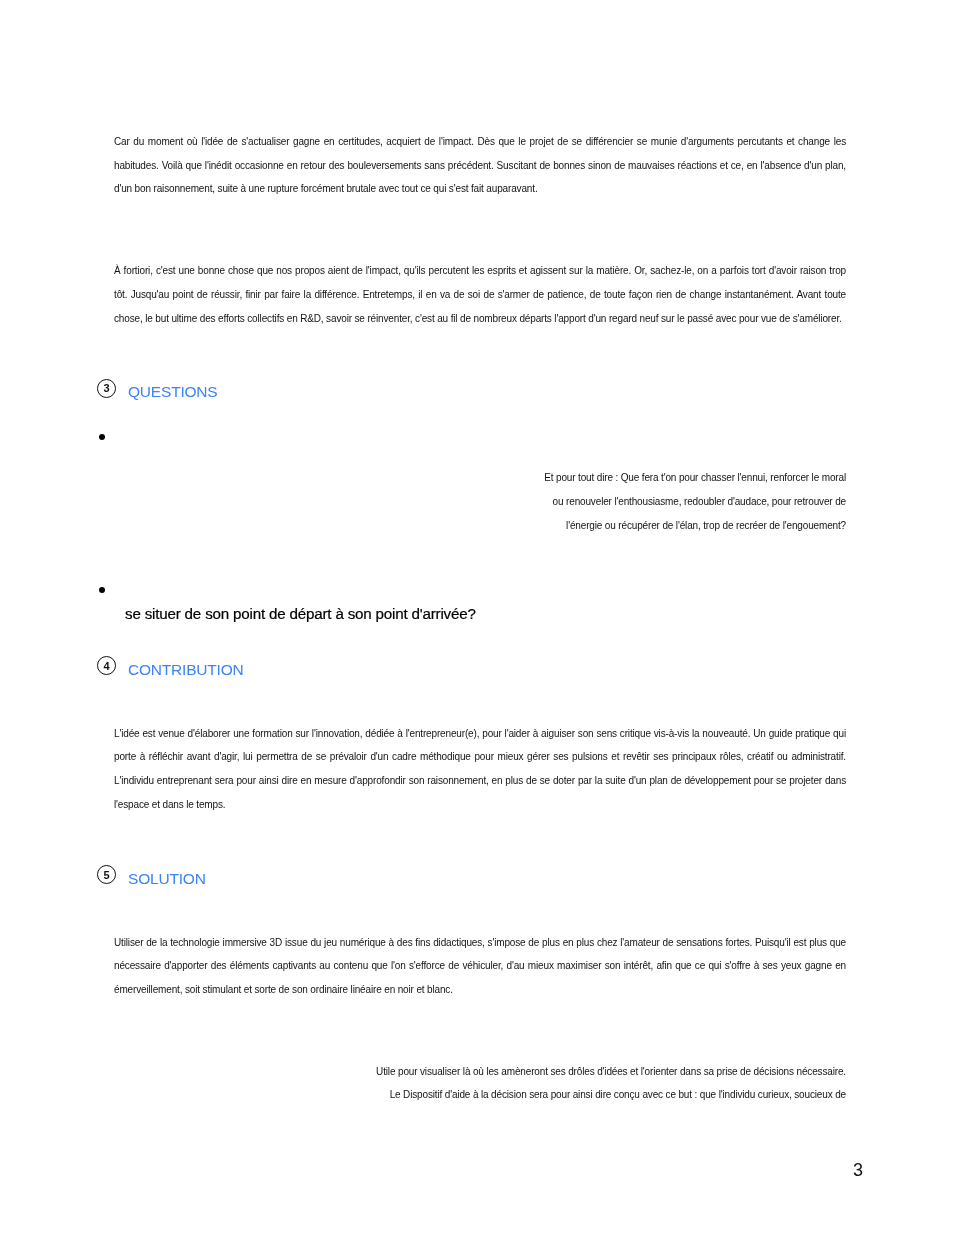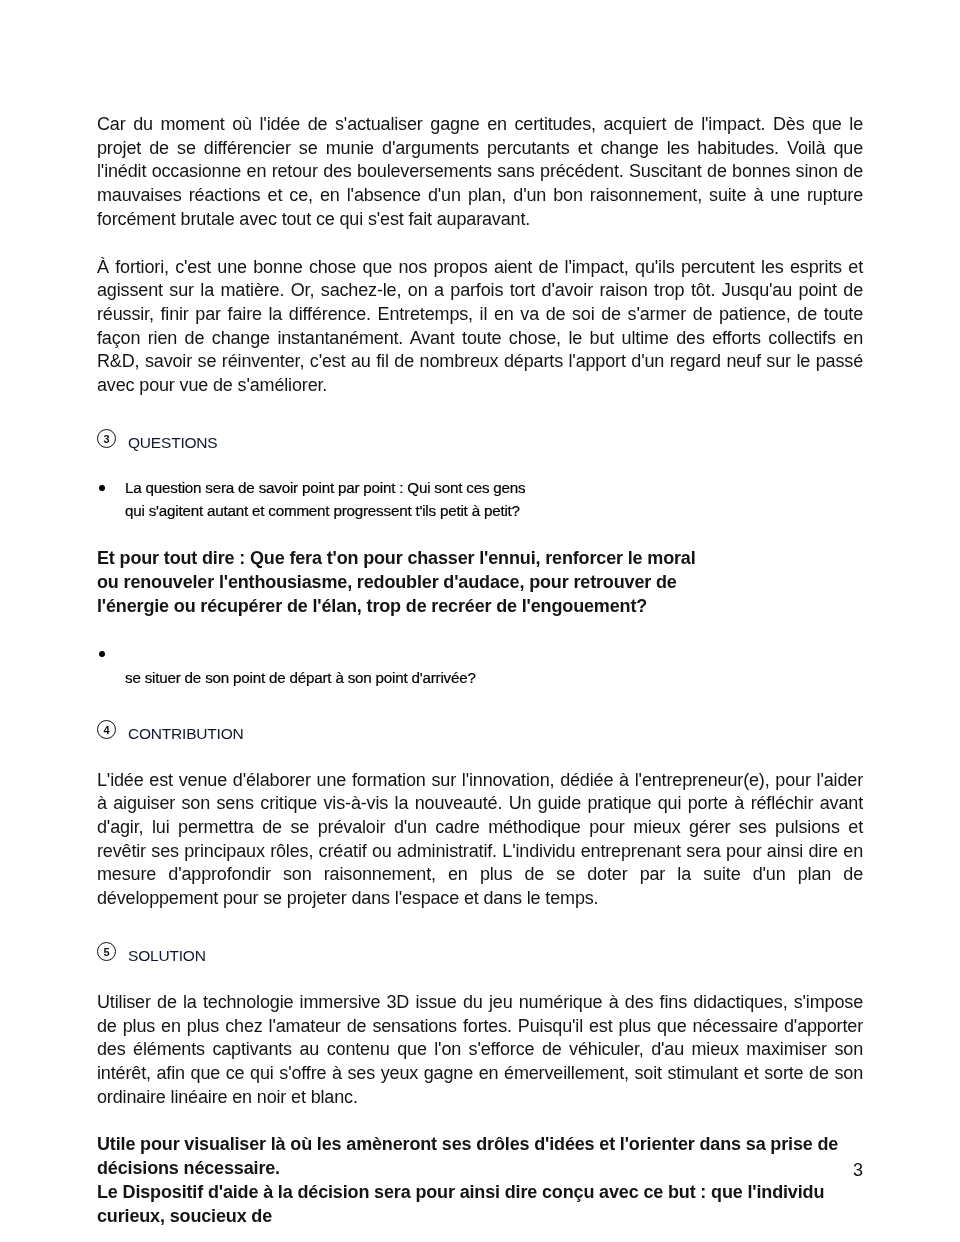--- a/index.html
+++ b/index.html
@@ -2,35 +2,35 @@
 <html><head>
 <meta charset="utf-8">
 <style>
   html, body { margin: 0; padding: 0; background: #ffffff; }
   body {
     width: 960px; height: 1242px; position: relative; overflow: hidden;
     font-family: "Liberation Sans", sans-serif; color: #111;
   }
   .page { position: absolute; left: 97px; top: 113px; width: 766px; }
   .para {
-    font-size: 18px; line-height: 23.7px; text-align: justify;
-    margin: 0; letter-spacing: -0.15px; color: #141414;
+    font-size: 10px; line-height: 23.7px; text-align: justify;
+    margin: 17px; letter-spacing: -0.15px; color: #141414;
   }
-  .para.left { text-align: left; font-weight: bold; }
+  .para.left { text-align: right; }
   .gap { height: 24px; }
   .heading {
     display: flex; align-items: center; height: 28px; margin: 0;
   }
   .circle {
     width: 19px; height: 19px; border: 1.6px solid #111; border-radius: 50%;
     display: inline-flex; align-items: center; justify-content: center;
     font-size: 11px; font-weight: bold; box-sizing: border-box; margin-right: 12px;
     position: relative; top: -4px;
   }
-  .heading-label { font-size: 15.5px; letter-spacing: -0.2px; color: #0f172a; }
+  .heading-label { font-size: 15.5px; letter-spacing: -0.2px; color: #3b82f6; }
   .bullet {
     display: flex; font-size: 15.2px; line-height: 23.7px; color: #000;
     font-weight: 500; letter-spacing: -0.2px;
   }
   .bullet .dot {
     width: 28px; flex: 0 0 28px; position: relative;
   }
   .bullet .dot::before {
     content: ""; position: absolute; left: 2px; top: 9px; width: 6px; height: 6px;
     background: #000; border-radius: 50%;
@@ -51,24 +51,20 @@
 
   <div style="height:31px"></div>
 
   <div class="heading">
     <span class="circle">3</span>
     <span class="heading-label">QUESTIONS</span>
   </div>
   <div style="height:19px"></div>
   <div class="bullet">
     <span class="dot"></span>
-    <span class="text">
-      <span>La question sera de savoir point par point : Qui sont ces gens</span><br>
-      <span>qui s'agitent autant et comment progressent t'ils petit à petit?</span>
-    </span>
   </div>
   <div class="gap"></div>
   <p class="para left">
     <span>Et pour tout dire : Que fera t'on pour chasser l'ennui, renforcer le moral</span><br>
     <span>ou renouveler l'enthousiasme, redoubler d'audace, pour retrouver de</span><br>
     <span>l'énergie ou récupérer de l'élan, trop de recréer de l'engouement?</span>
   </p>
   <div class="gap"></div>
   <div class="bullet">
     <span class="dot"></span>

